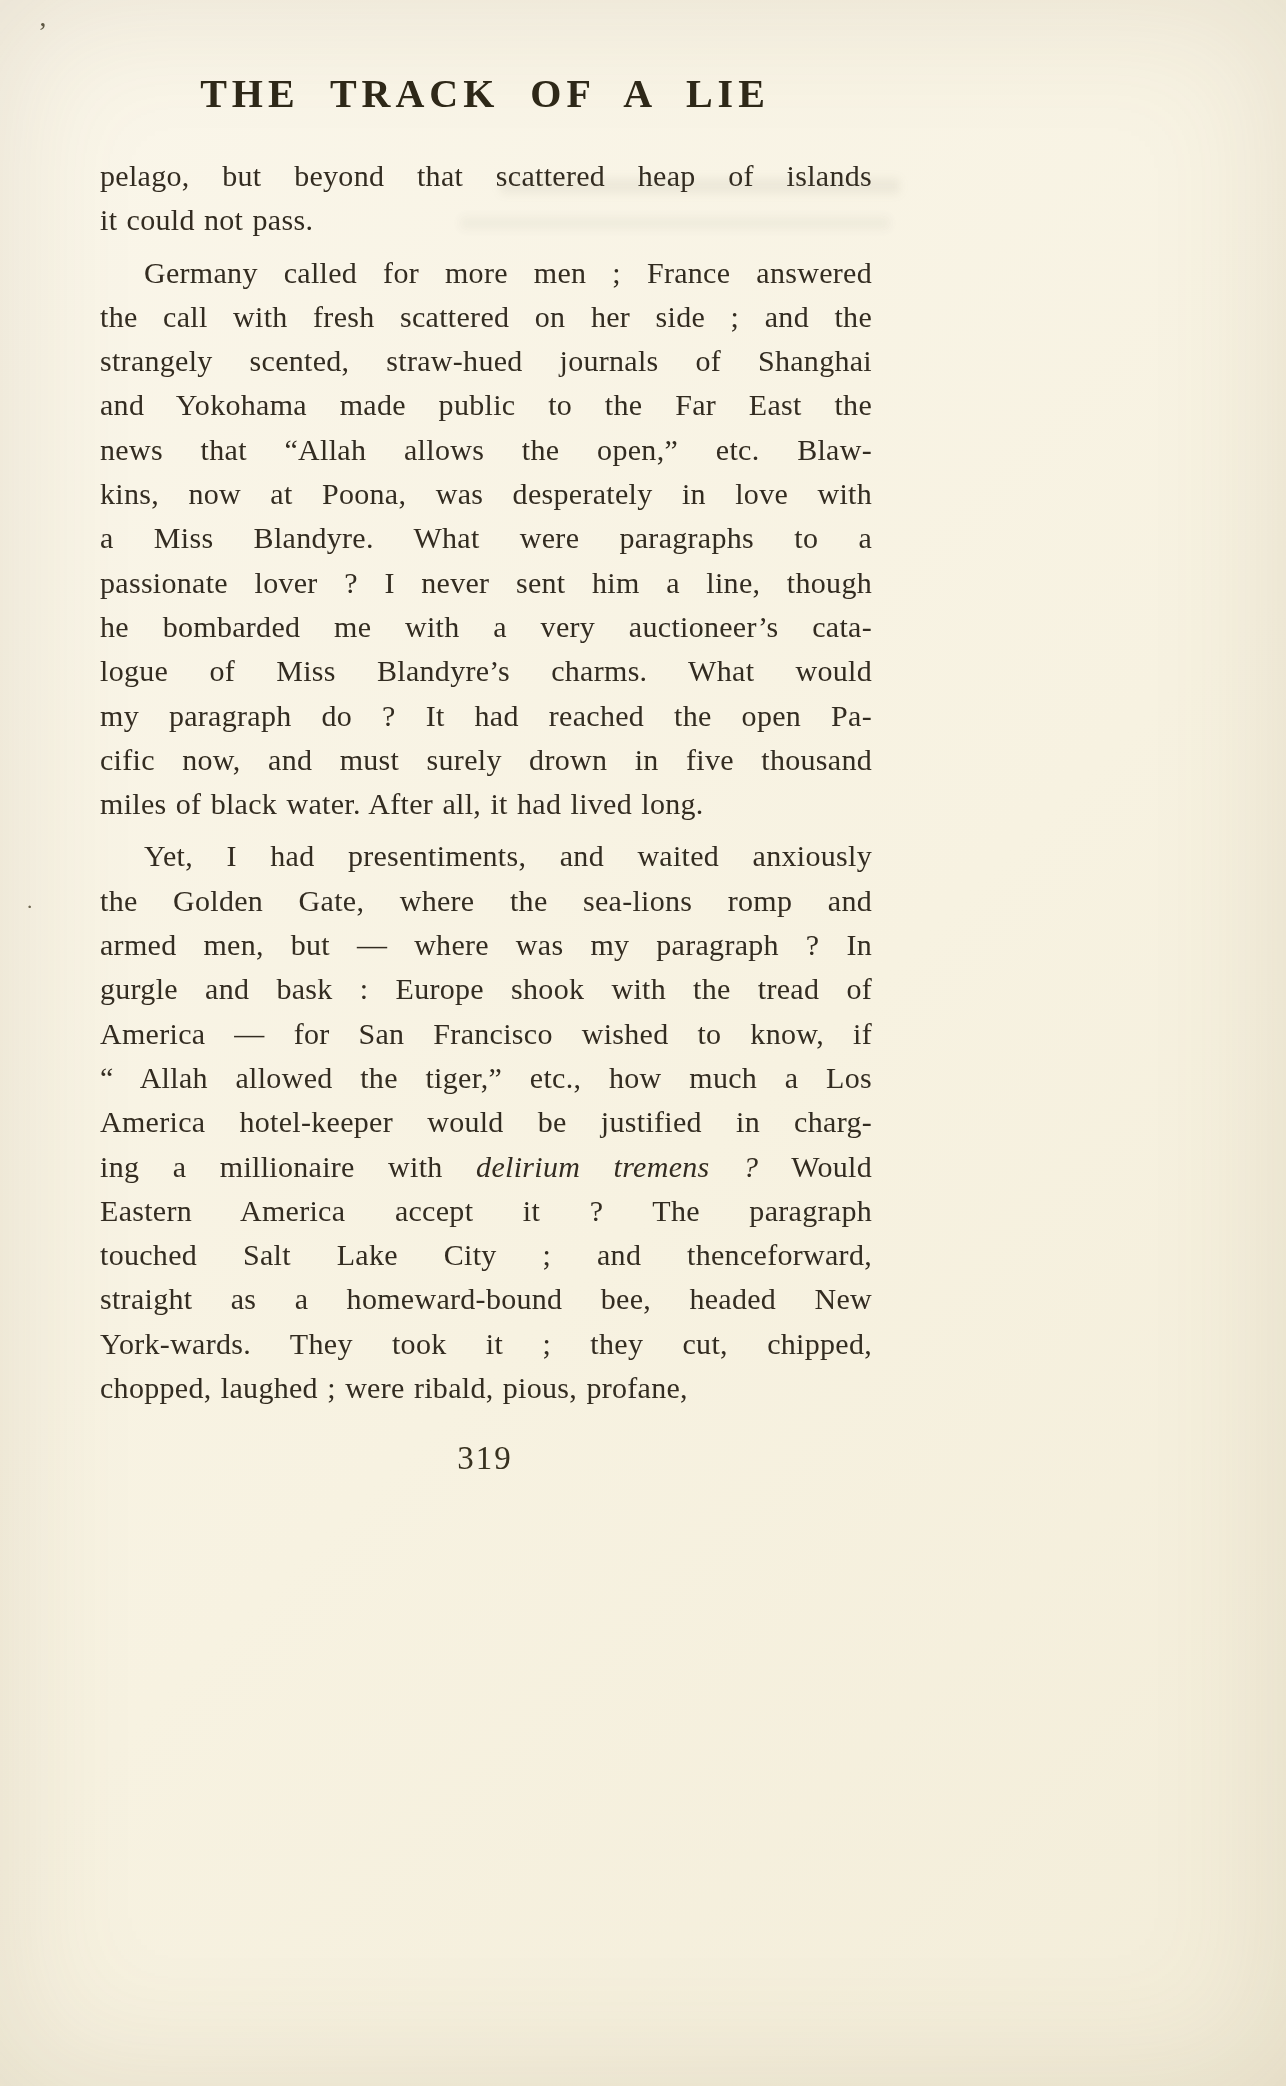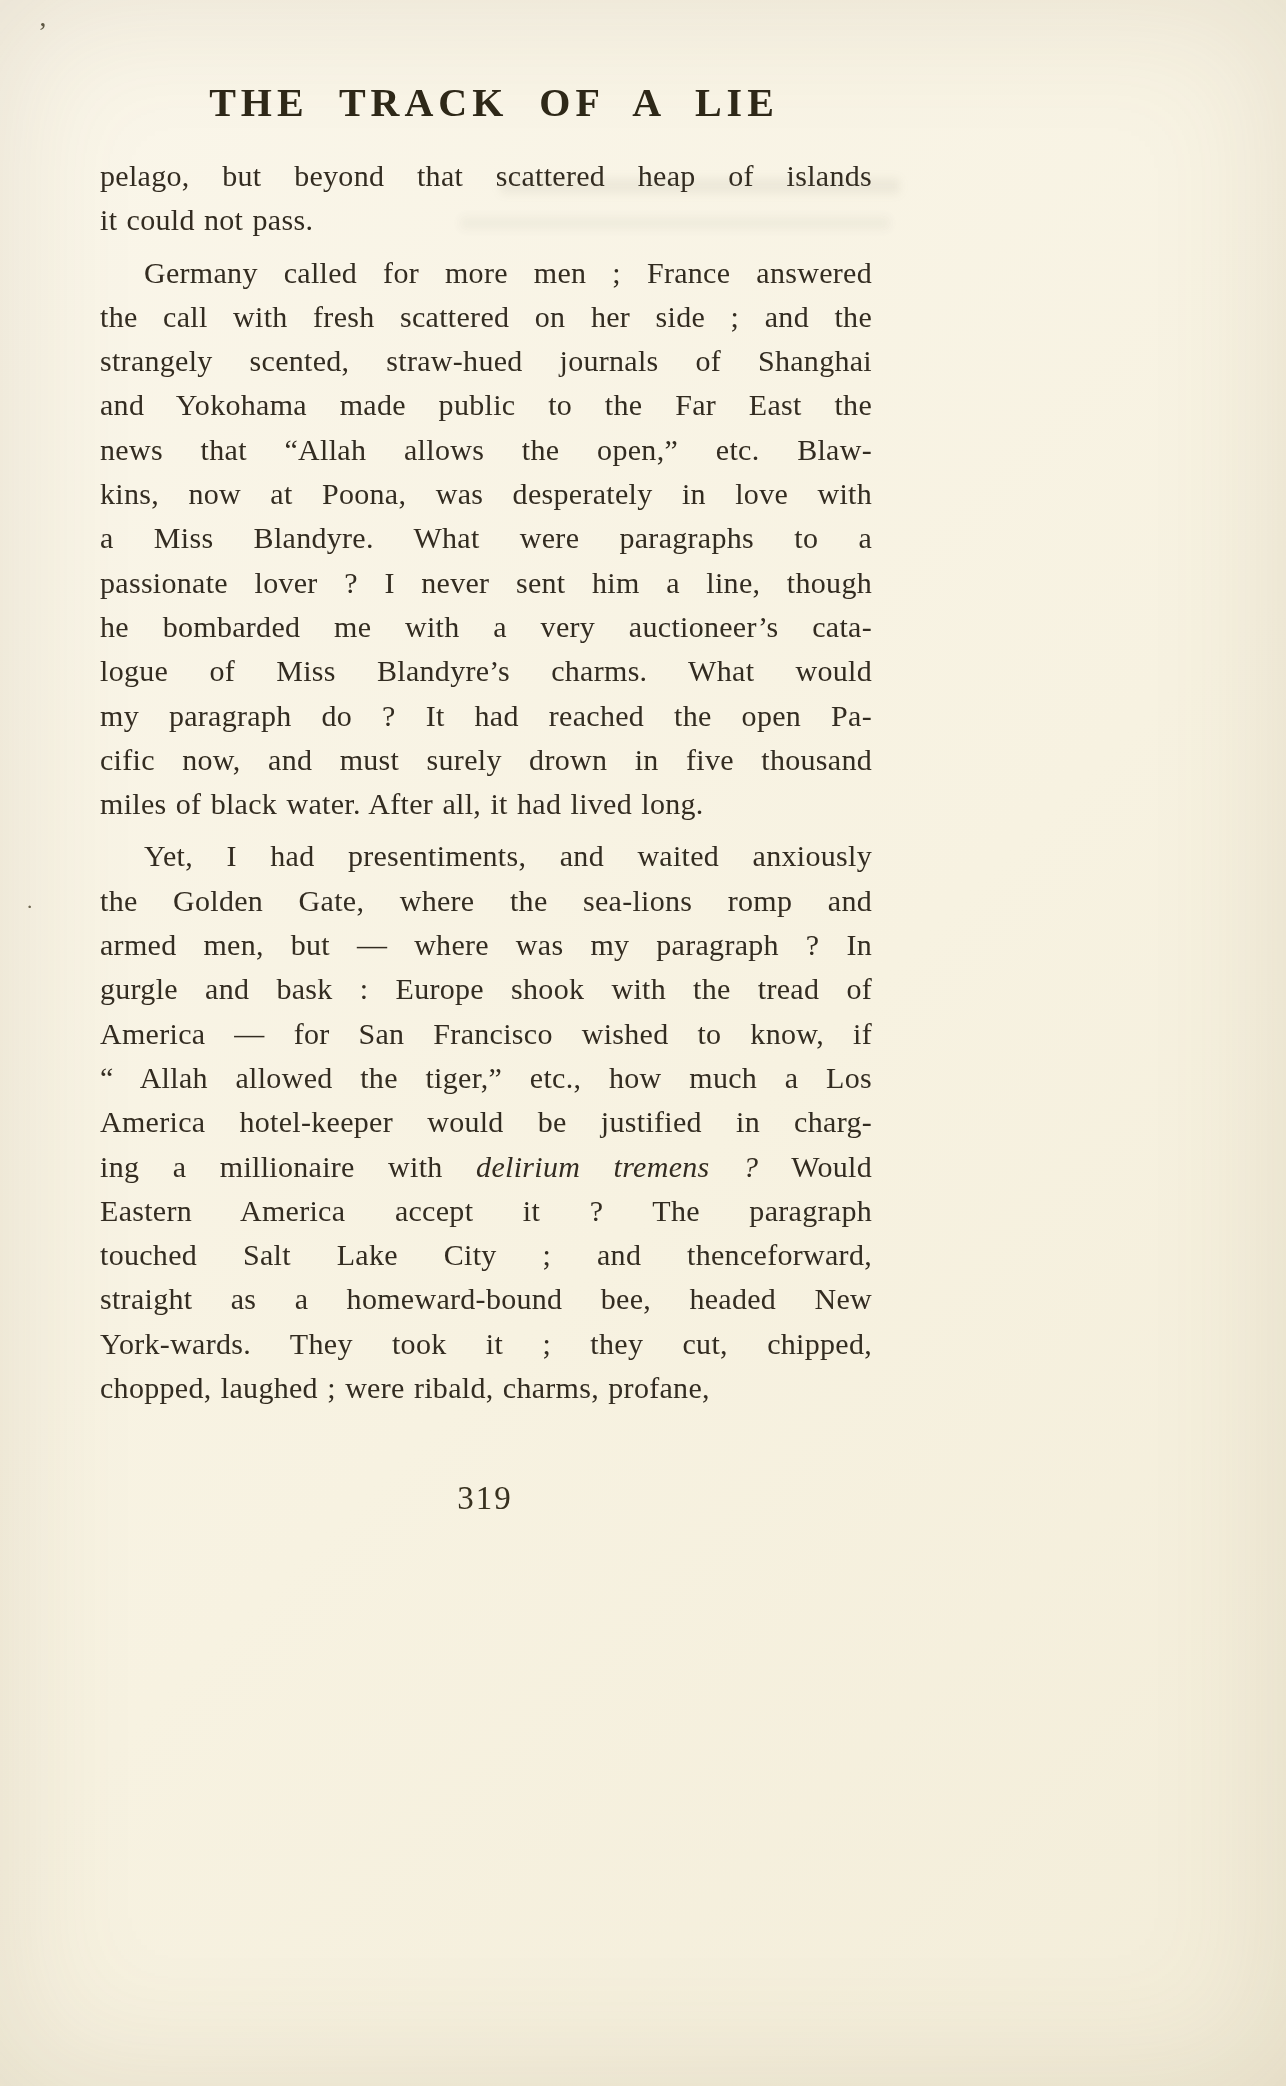--- a/index.html
+++ b/index.html
@@ -13,21 +13,21 @@
     margin:0 auto;
     background:var(--paper);
     background-image:linear-gradient(135deg,#faf6ea 0%,#f7f2e1 55%,#f3edd9 100%);
     box-shadow:inset 0 0 140px rgba(120,100,60,0.14);
     overflow:hidden;
     font-family:"Liberation Serif","DejaVu Serif",serif;
     color:var(--ink);
   }
   .header{
     position:absolute;left:90px;top:70px;width:790px;
-    margin:9px;
+    margin:0;
     text-align:center;
     font-size:40px;font-weight:600;
     letter-spacing:5px;word-spacing:16px;
     color:#2e2818;
   }
   .text-block{
     position:absolute;left:92px;top:146px;width:788px;
     font-size:30px;line-height:44.3px;
     letter-spacing:0.3px;word-spacing:1.5px;
     color:var(--ink);
@@ -35,21 +35,21 @@
   .paragraph{margin:8px;}
   .line{
     text-align:justify;
     text-align-last:justify;
     white-space:normal;
   }
   .line.last{text-align-last:left;}
   .line.indent{text-indent:44px;}
   .line i{font-style:italic;}
   .page-number{
-    position:absolute;left:90px;top:1480px;width:790px;
+    position:absolute;left:90px;top:1440px;width:790px;
     text-align:center;
     font-size:33px;letter-spacing:2px;
     font-feature-settings:"onum";
     color:#38311f;
   }
   .mark-topleft{
     position:absolute;left:38px;top:16px;
     font-size:28px;color:#5d5743;
   }
   .mark-margin{
@@ -99,18 +99,18 @@
         <div class="line">armed men, but — where was my paragraph ?  In</div>
         <div class="line">gurgle and bask :  Europe shook with the tread of</div>
         <div class="line">America — for San Francisco wished to know, if</div>
         <div class="line">“ Allah allowed the tiger,” etc., how much a Los</div>
         <div class="line">America hotel-keeper would be justified in charg-</div>
         <div class="line">ing a millionaire with <i>delirium tremens ?</i>  Would</div>
         <div class="line">Eastern America accept it ?  The paragraph</div>
         <div class="line">touched Salt Lake City ; and thenceforward,</div>
         <div class="line">straight as a homeward-bound bee, headed New</div>
         <div class="line">York-wards.  They took it ; they cut, chipped,</div>
-        <div class="line last">chopped, laughed ;  were ribald, charms, profane,</div>
+        <div class="line last">chopped, laughed ;  were ribald, pious, profane,</div>
       </div>
     </div>
   <div class="mark-margin">·</div>
   <div class="page-number">319</div>
 </div>
 
 </body></html>

